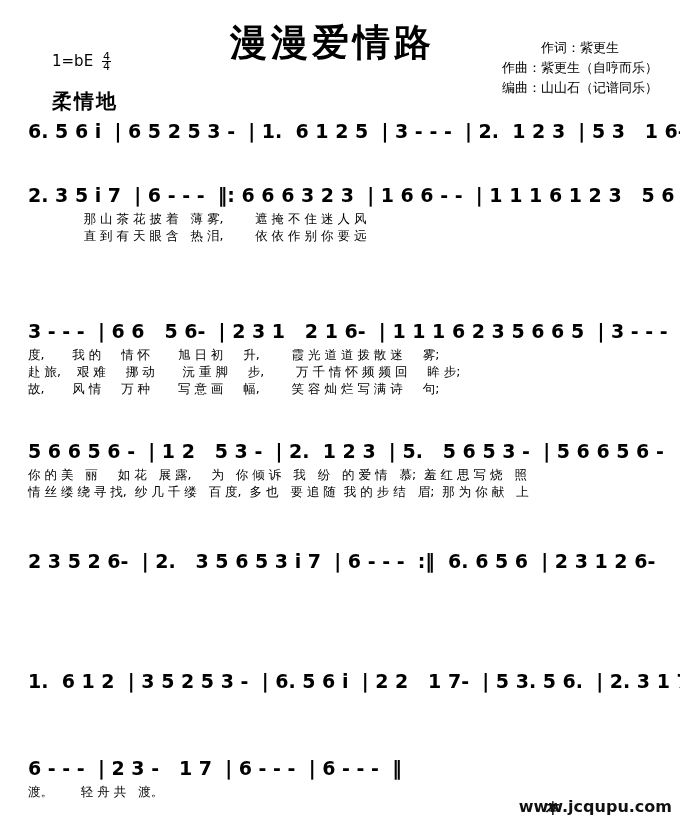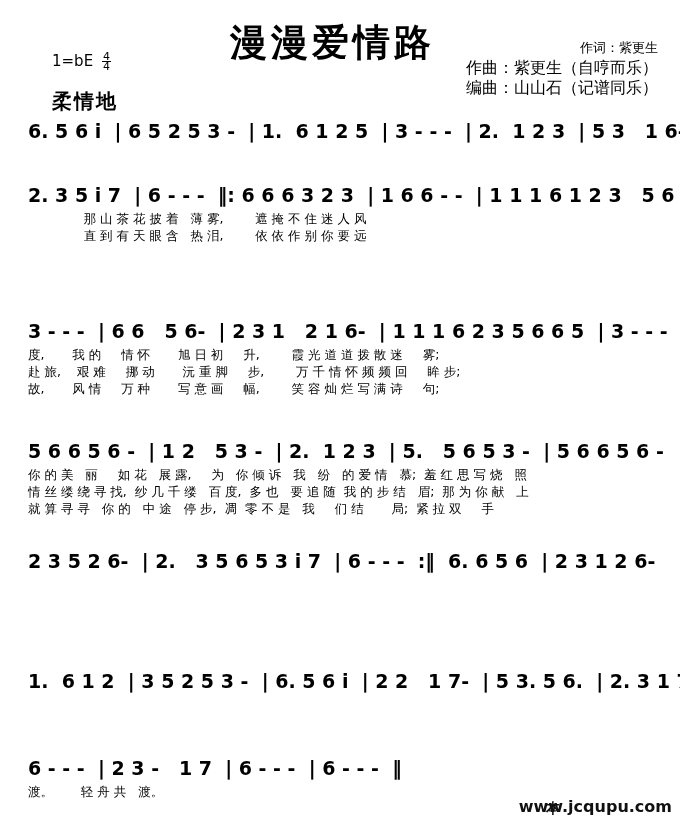--- a/index.html
+++ b/index.html
@@ -17,27 +17,27 @@
   .title{
     position:absolute;top:18px;left:0;width:665px;
     text-align:center;
     font-family:"DejaVu Sans", sans-serif;
     font-weight:bold;
     font-size:37px;
     letter-spacing:4px;
   }
   .credits{
     position:absolute;top:38px;right:22px;
-    text-align:right;
+    text-align:center;
     font-size:13px;
     line-height:20px;
     font-family:"DejaVu Sans", sans-serif;
   }
   .credits div{white-space:nowrap;}
-  .credits .small{font-size:16px;}
+  .credits .small{font-size:13px;}
 
   .keysig{
     position:absolute;top:52px;left:52px;
     font-size:15px;
     font-family:"DejaVu Sans", sans-serif;
     white-space:nowrap;
   }
   .keysig .frac{
     display:inline-block;
     vertical-align:middle;
@@ -133,21 +133,20 @@
       <div class="lyric">赴 旅,    艰 难     挪 动       沅 重 脚     步,        万 千 情 怀 频 频 回     眸 步;</div>
       <div class="lyric">故,       风 情     万 种       写 意 画     幅,        笑 容 灿 烂 写 满 诗     句;</div>
     </div>
   </div>
 
   <div class="system" style="top:438px;">
     <div class="mline">5 6 6 5 6 -  | 1 2   5 3 -  | 2.  1 2 3  | 5.   5 6 5 3 -  | 5 6 6 5 6 -</div>
     <div class="lyricblock">
       <div class="lyric">你 的 美   丽     如 花   展 露,     为   你 倾 诉   我   纷   的 爱 情   慕;  羞 红 思 写 烧   照</div>
       <div class="lyric">情 丝 缕 绕 寻 找,  纱 几 千 缕   百 度,  多 也   要 追 随  我 的 步 结   眉;  那 为 你 献   上</div>
-      <div class="lyric">就 算 寻 寻   你 的   中 途   停 步,  凋  零 不 是   我     们 结       局;  紧 拉 双     手</div>
     </div>
   </div>
 
   <div class="system" style="top:548px;">
     <div class="mline">2 3 5 2 6-  | 2.   3 5 6 5 3 i 7  | 6 - - -  :‖  6. 6 5 6  | 2 3 1 2 6-</div>
   </div>
 
   <div class="system" style="top:668px;">
     <div class="mline">1.  6 1 2  | 3 5 2 5 3 -  | 6. 5 6 i  | 2 2   1 7-  | 5 3. 5 6.  | 2. 3 1 7</div>
   </div>

